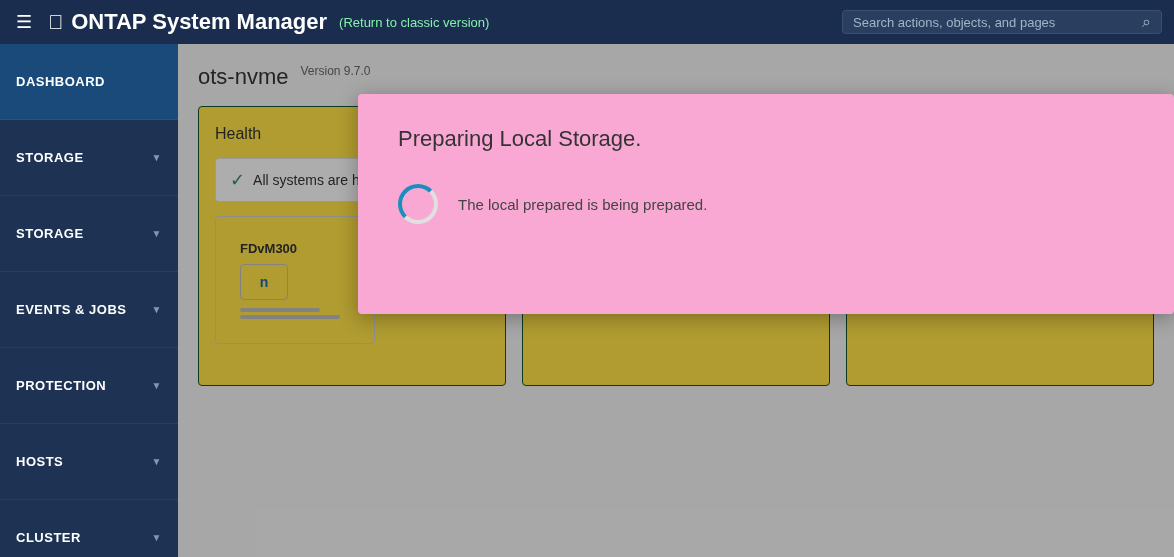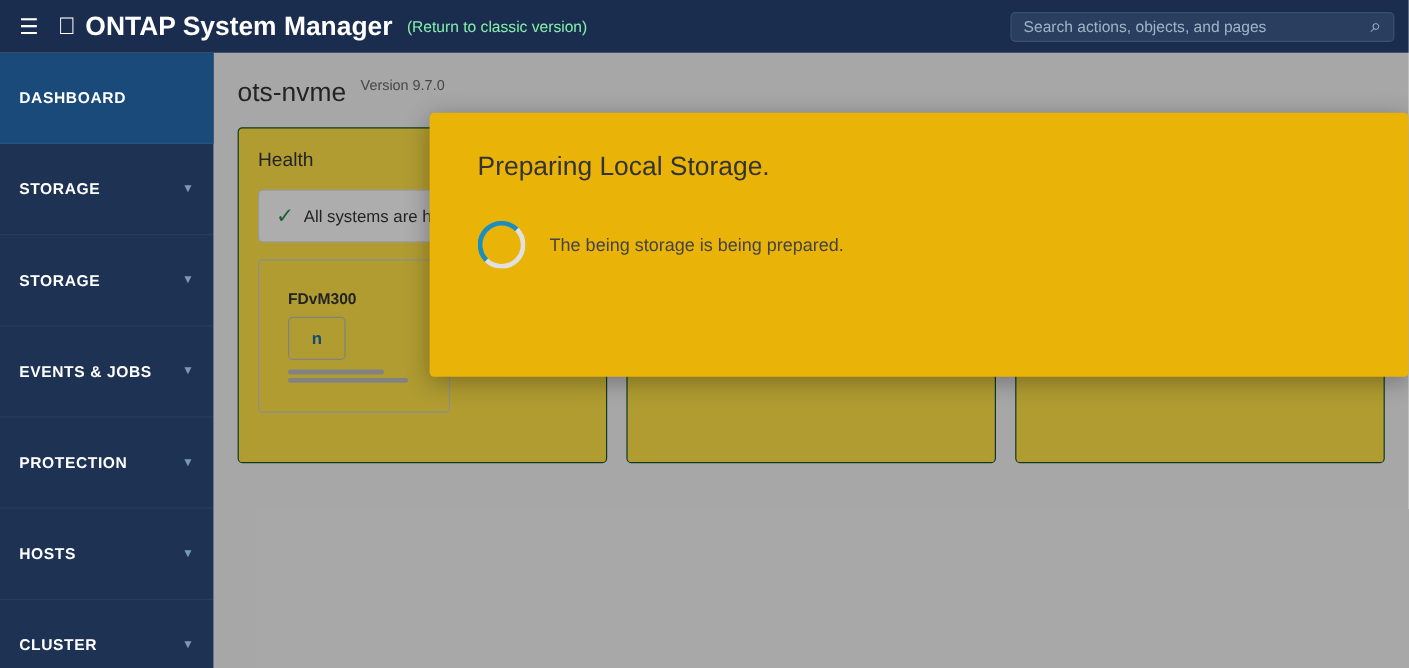--- a/index.html
+++ b/index.html
@@ -237,21 +237,21 @@
       background: rgba(0,0,0,0.3);
       z-index: 10;
     }
 
     
     .modal {
       position: absolute;
       top: 50px;
       left: 180px;
       right: 0;
-      background: #eab308;
+      background: #f9a8d4;
       border-radius: 4px;
       padding: 32px 40px;
       z-index: 20;
       box-shadow: 0 4px 20px rgba(0,0,0,0.3);
       min-height: 220px;
     }
     .modal-title {
       font-size: 22px;
       font-weight: 500;
       color: #333;
@@ -375,18 +375,18 @@
       </div>
 
     </div>
 
     <div class="overlay-backdrop"></div>
 
     <div class="modal">
       <div class="modal-title">Preparing Local Storage.</div>
       <div class="modal-body">
         <div class="spinner"></div>
-        <span class="modal-message">The being storage is being prepared.</span>
+        <span class="modal-message">The local prepared is being prepared.</span>
       </div>
     </div>
 
   </div>
 </div>
 
 </body></html>

